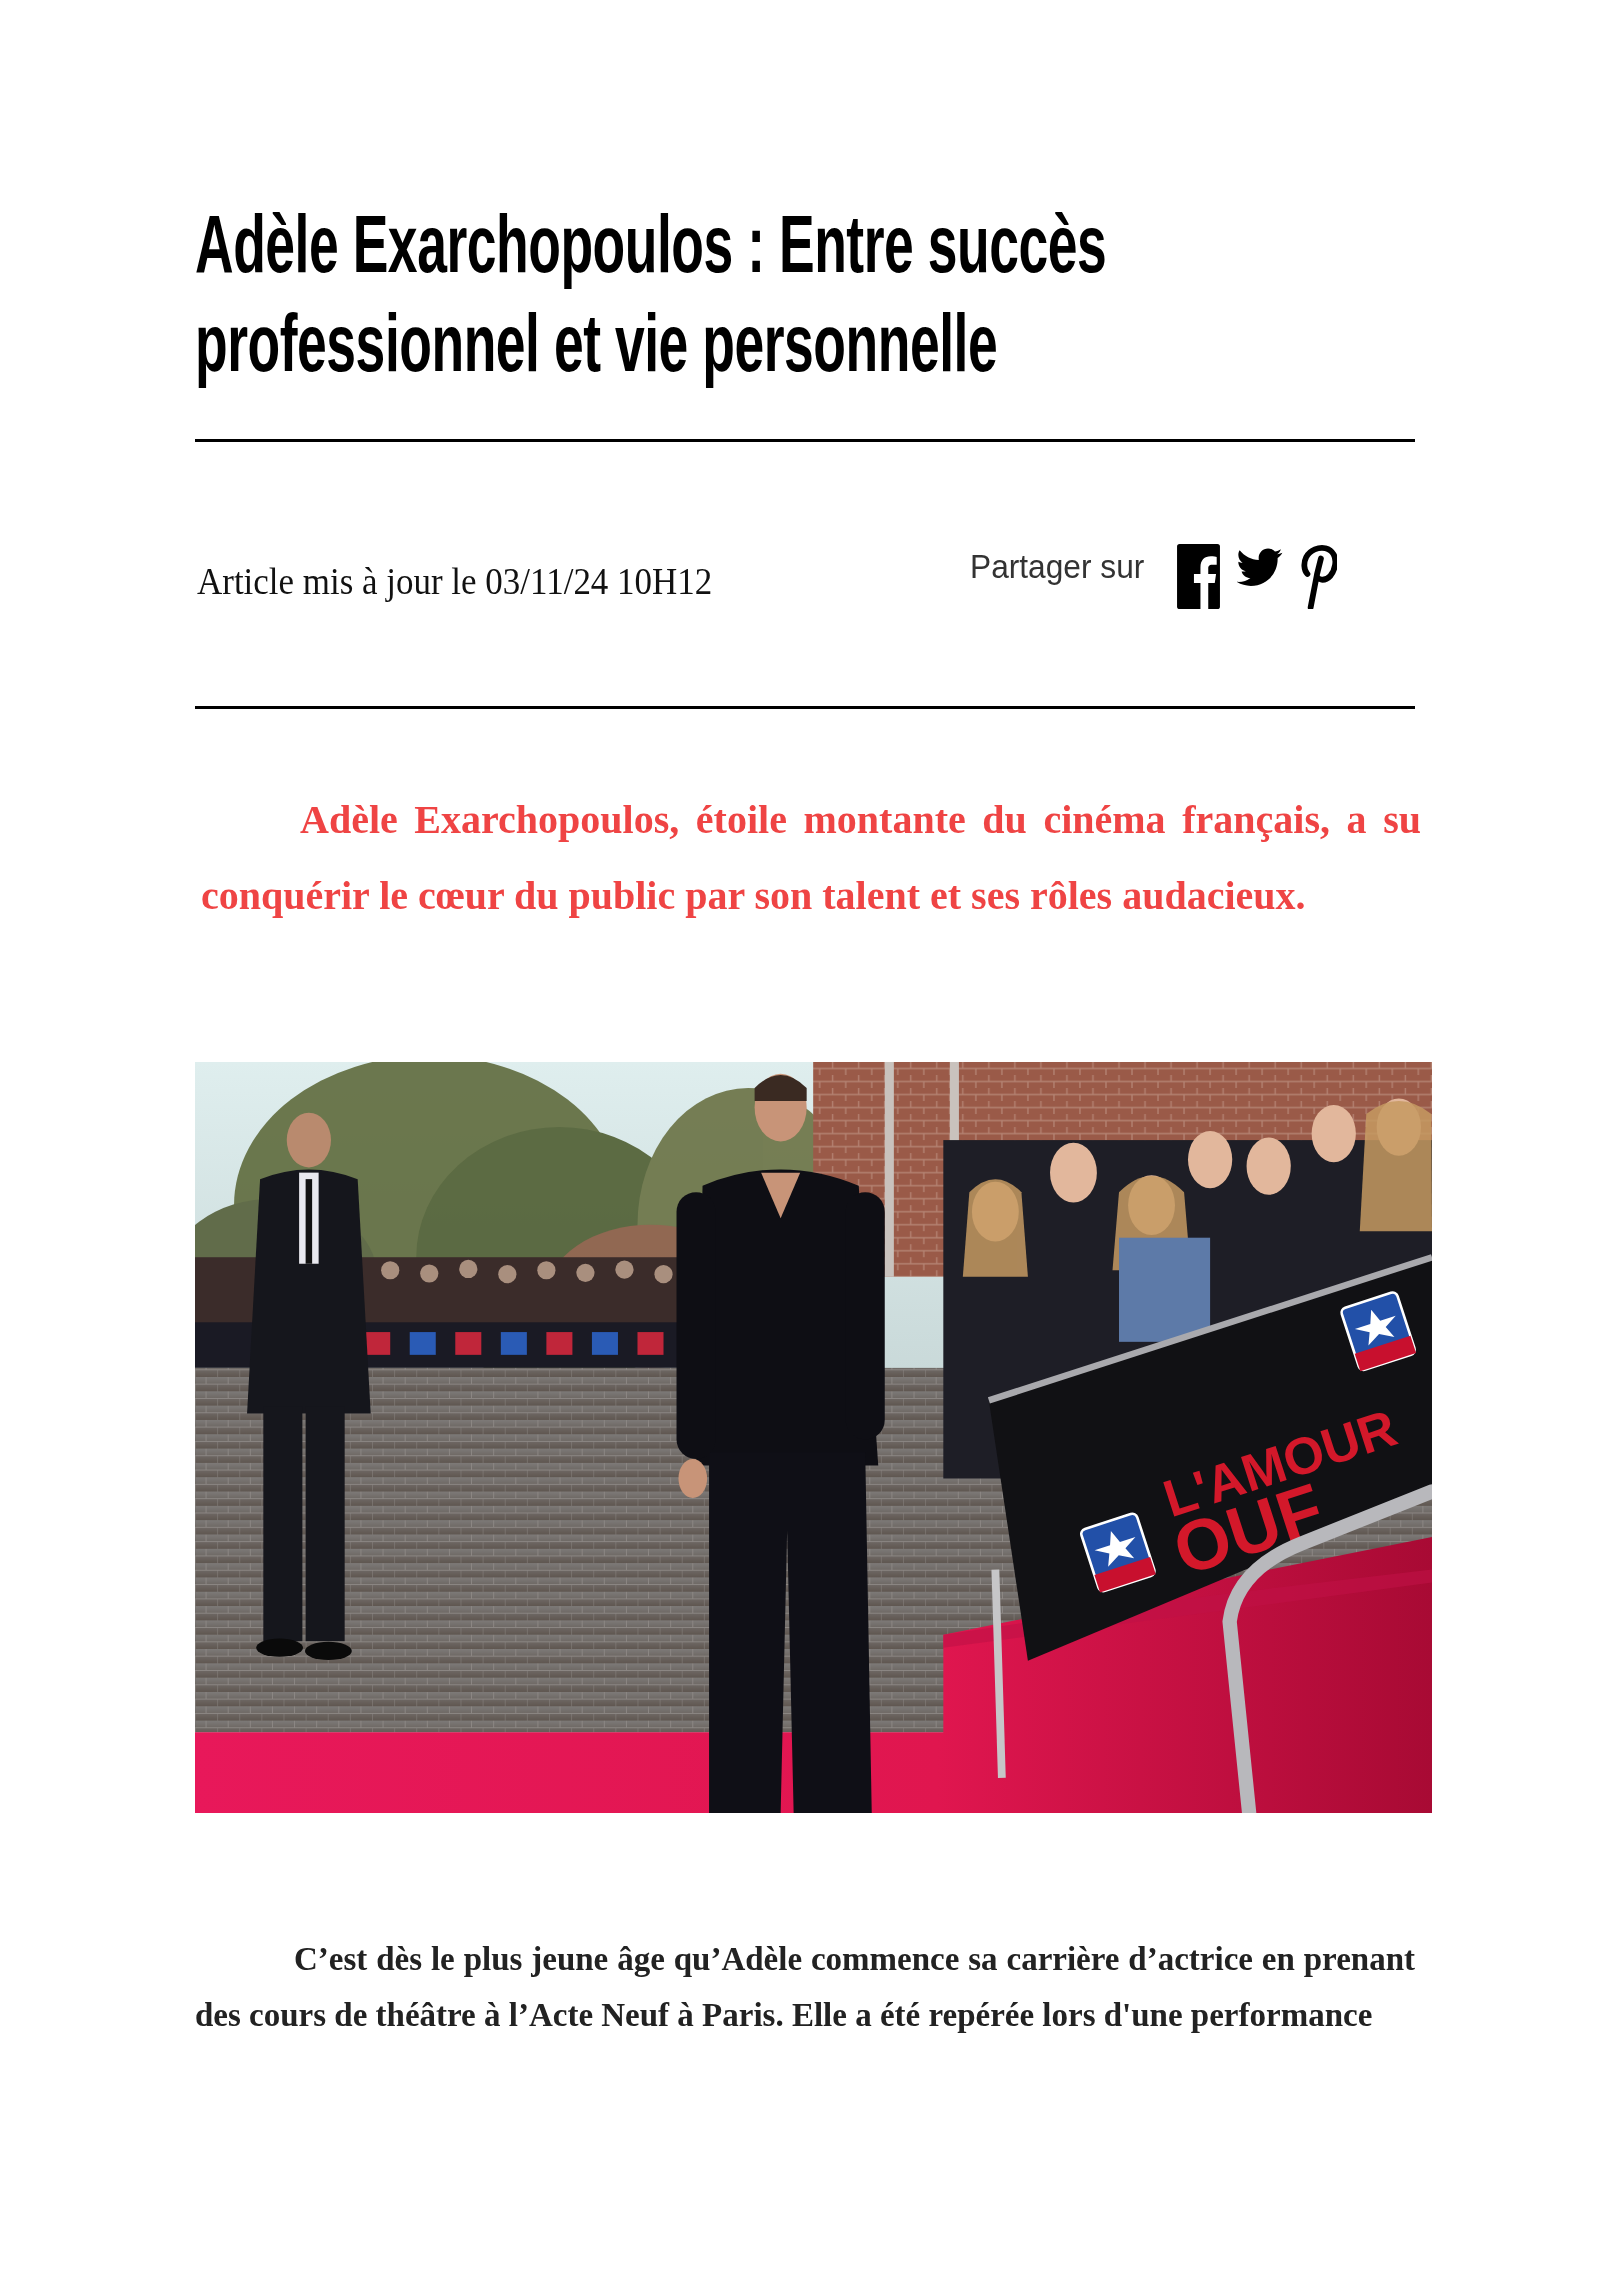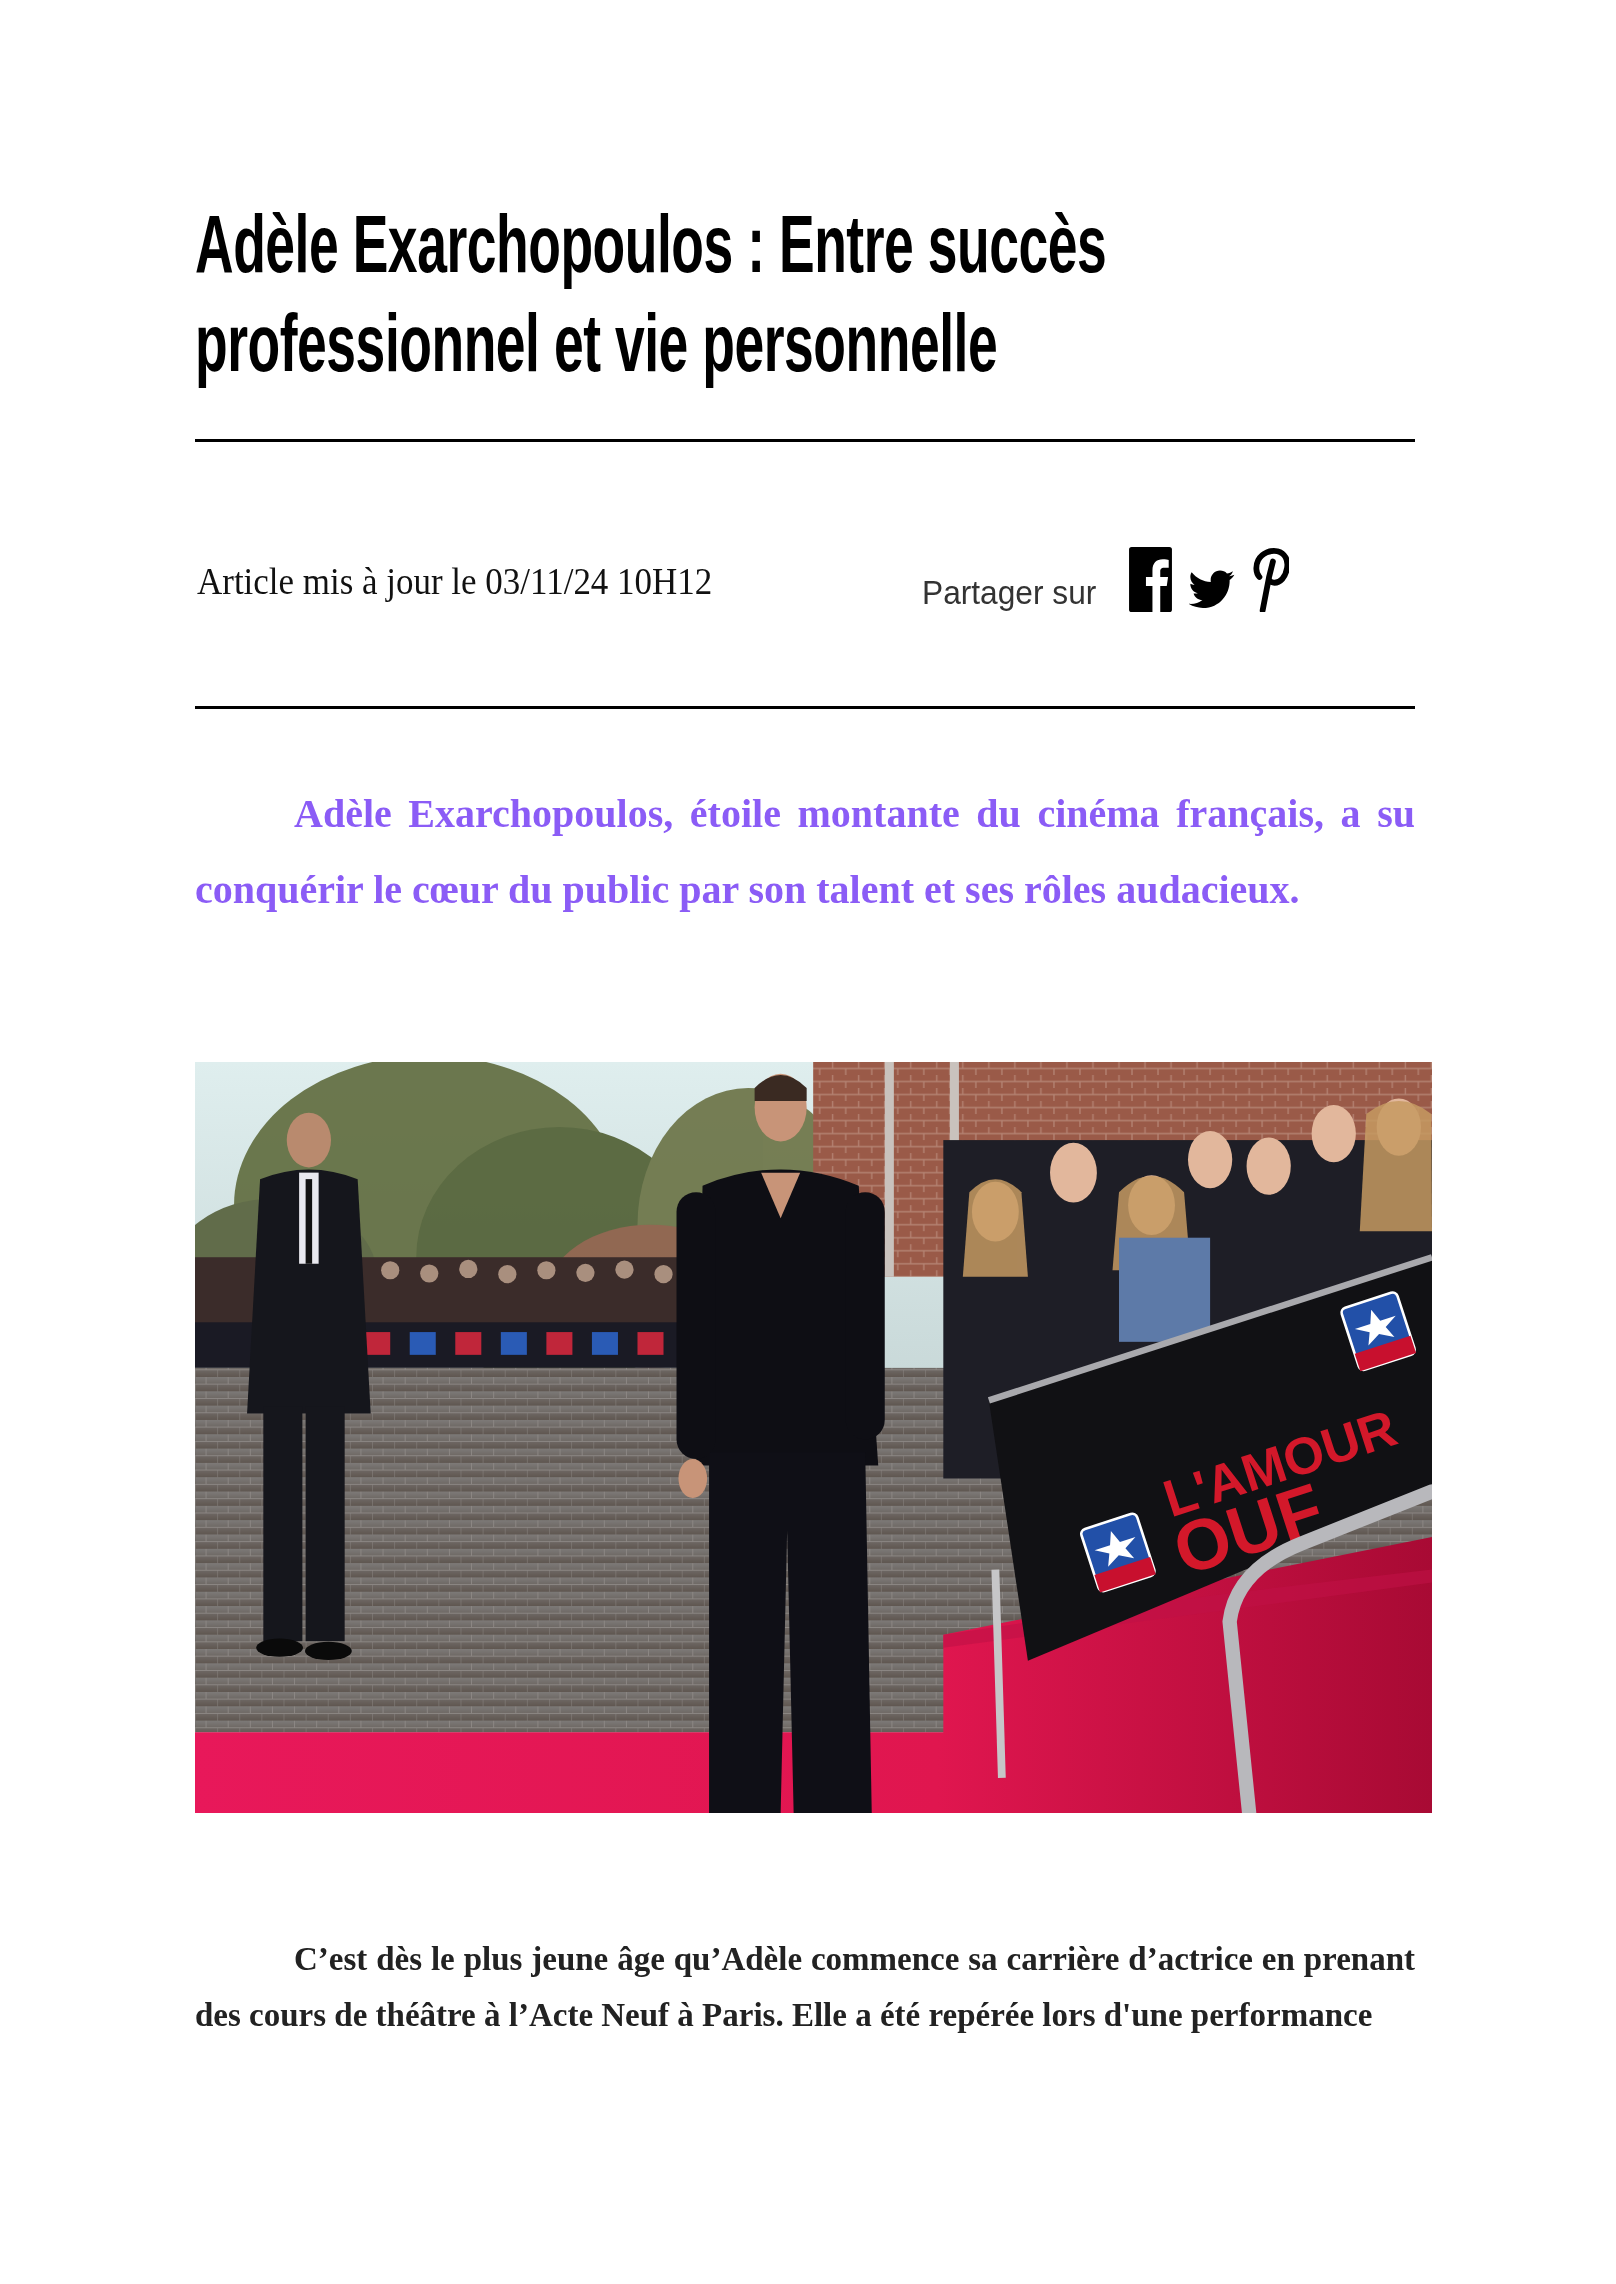--- a/index.html
+++ b/index.html
@@ -17,38 +17,38 @@
   .rule { position: absolute; left: 195px; width: 1220px; height: 2.6px; background: #000; }
   .rule.r1 { top: 439px; }
   .rule.r2 { top: 706px; }
 
   .meta-date {
     position: absolute; left: 197px; top: 558px;
     font-family: "Liberation Serif", serif; font-size: 38px; line-height: 46px; color: #111;
     white-space: nowrap; transform-origin: 0 50%; transform: scaleX(0.92);
   }
   .share {
-    position: absolute; left: 922px; top: 544px; height: 68px;
-    display: flex; align-items: flex-end;
+    position: absolute; left: 970px; top: 544px; height: 68px;
+    display: flex; align-items: flex-start;
   }
   .share-label {
     font-family: "Liberation Sans", sans-serif; font-size: 33px; color: #333;
     margin-right: 25px; margin-top: 3.9px; white-space: nowrap;
     transform-origin: 0 50%; transform: scaleX(0.96);
   }
   .share-icon { display: inline-flex; align-items: center; justify-content: center; cursor: pointer; }
   .share-icon.fb { width: 43px; height: 65px; margin-right: 17px; }
   .share-icon.tw { width: 46px; height: 46px; margin-right: 18px; }
   .share-icon.pi { width: 36px; height: 65px; }
 
   .lead {
     position: absolute; left: 195px; top: 776px; width: 1220px;
     font-family: "Liberation Serif", serif; font-weight: 700;
-    font-size: 40px; line-height: 76px; color: #8b5cf6;
-    text-align: justify; text-indent: 99px; margin: 0;
+    font-size: 40px; line-height: 76px; color: #ef4444;
+    text-align: justify; text-indent: 99px; margin: 6px;
   }
 
   .photo {
     position: absolute; left: 195px; top: 1062px; width: 1237px; height: 751px;
     overflow: hidden; background: #cfd6d4;
   }
   .photo svg { display: block; width: 100%; height: 100%; }
 
   .body-text {
     position: absolute; left: 195px; top: 1931px; width: 1220px;

